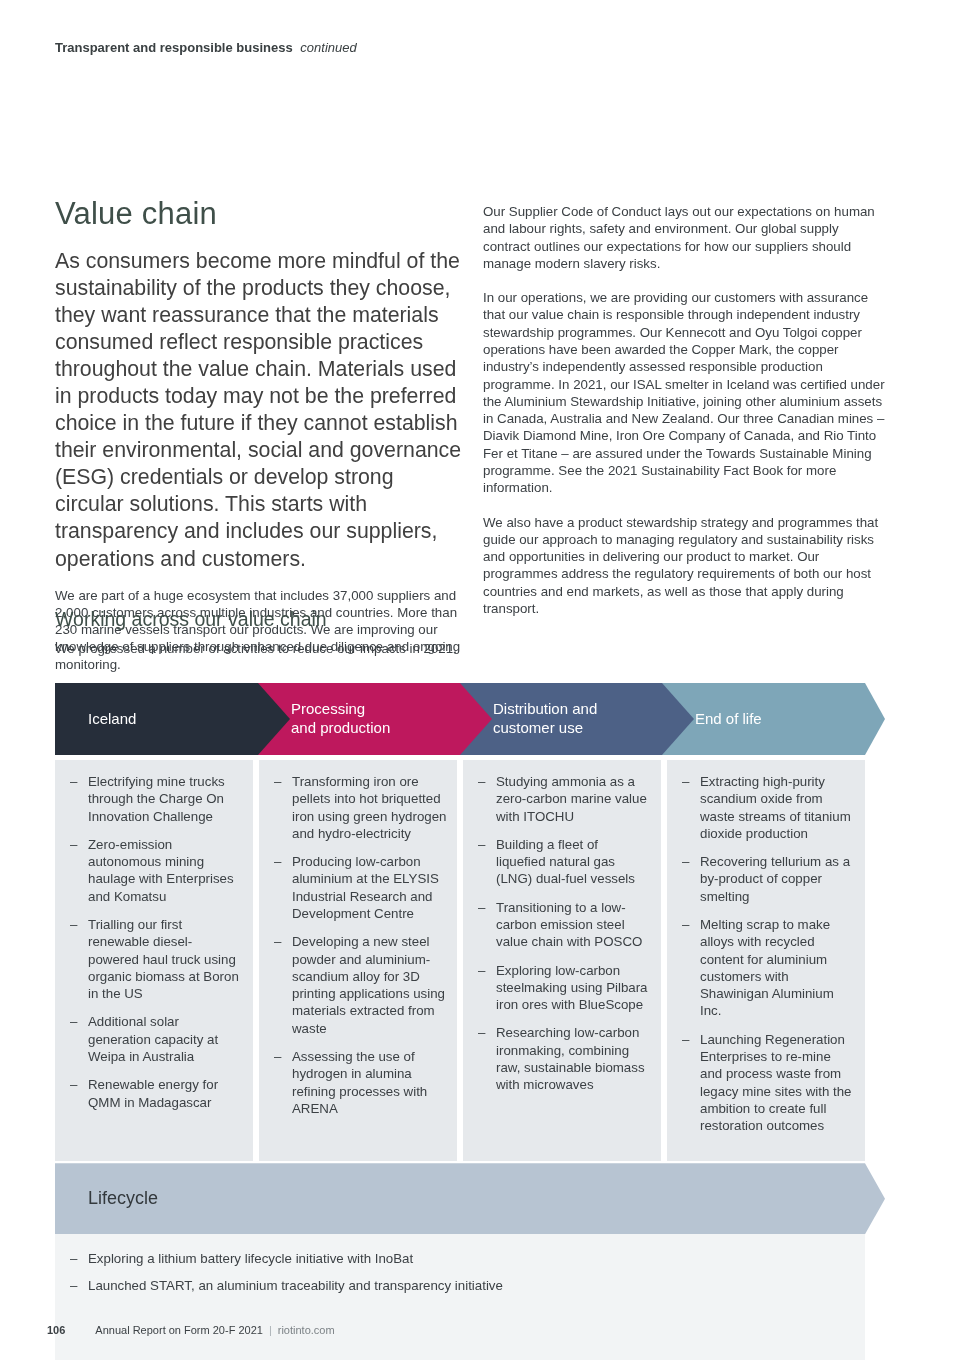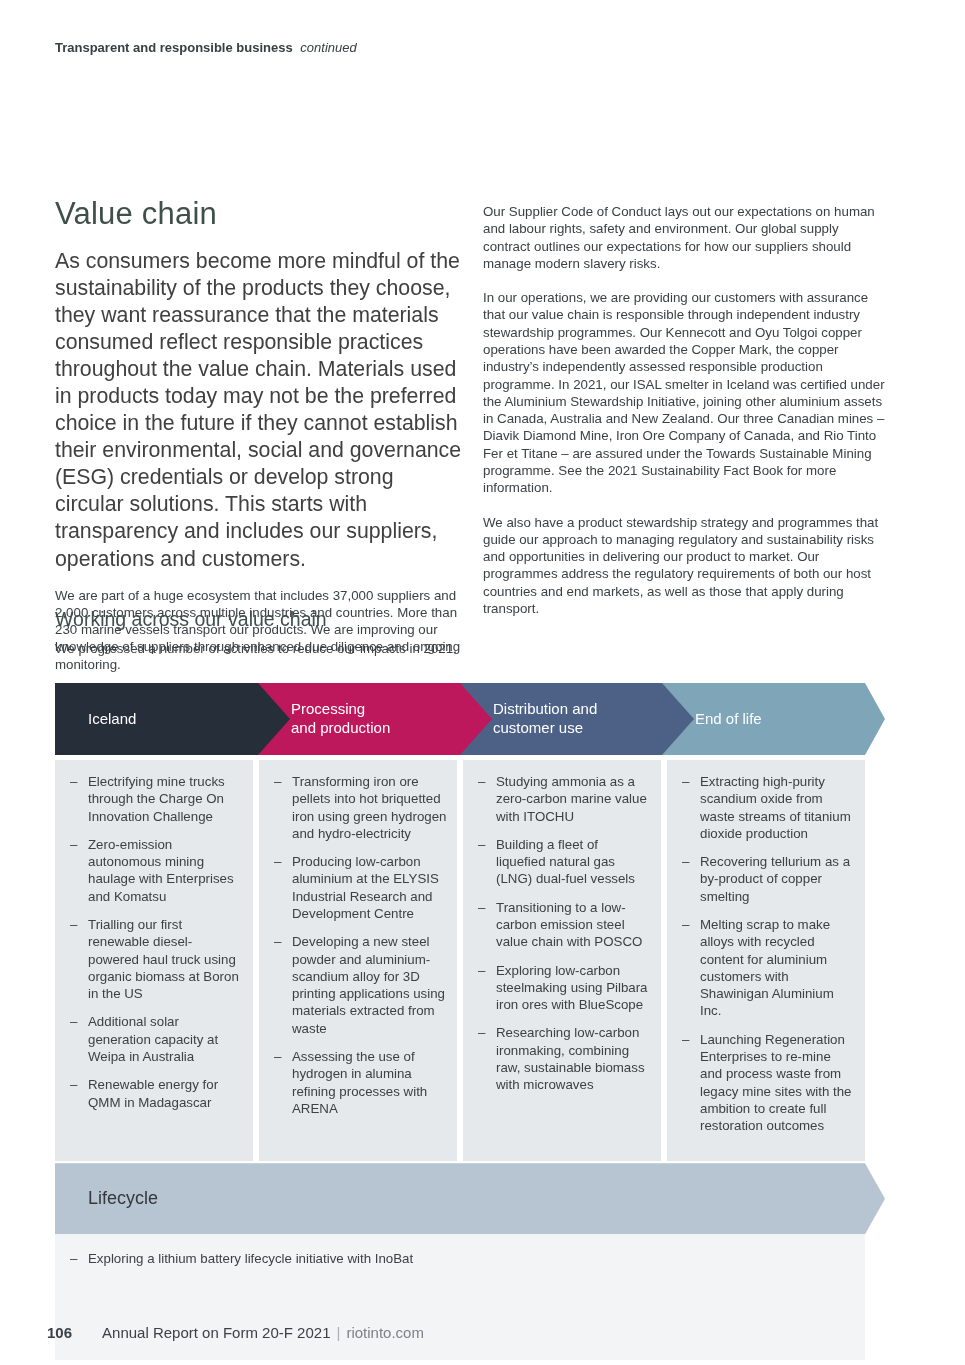--- a/index.html
+++ b/index.html
@@ -42,21 +42,21 @@
   ul.dash li::before{content:"–";position:absolute;left:0;top:0;color:#3c4145;}
 
   .lifecycle-band{position:relative;height:71px;width:830px;margin-top:2px;display:flex;align-items:center;
     clip-path:polygon(0 0,calc(100% - 20px) 0,100% 50%,calc(100% - 20px) 100%,0 100%);}
   .lifecycle-band .label{color:#33393d;font-size:18px;padding-left:33px;}
   .lifecycle-panel{width:810px;box-sizing:border-box;padding:16px 20px 20px 15px;min-height:126px;}
   .lifecycle-panel ul.dash{max-width:470px;}
   .lifecycle-panel ul.dash li{margin-bottom:9px;}
 
   
-  .footer{position:absolute;top:1324px;left:47px;font-size:15px;color:#3c4145;display:flex;align-items:baseline;}
+  .footer{position:absolute;top:1324px;left:47px;font-size:11px;color:#3c4145;display:flex;align-items:baseline;}
   .footer .pagenum{font-weight:bold;margin-right:30px;}
   .footer .report{}
   .footer .sep{color:#aab1b5;padding:0 6px;}
   .footer .site{color:#7c8286;}
 </style>
 </head>
 <body>
 
 <div class="page">
 
@@ -154,20 +154,21 @@
     </div>
 
     <div class="lifecycle-band" style="background: rgb(183, 196, 210);">
       <div class="label">Lifecycle</div>
     </div>
 
     <div class="lifecycle-panel" style="background: rgb(242, 244, 245);">
       <ul class="dash">
 
       <li>Exploring a lithium battery lifecycle initiative with InoBat</li>
+          <li>Launched START, an aluminium traceability and transparency initiative</li>
         </ul>
     </div>
 
   </div>
 
   <div class="footer">
     <span class="pagenum">106</span>
     <span class="report">Annual Report on Form 20-F 2021</span>
     <span class="sep">|</span>
     <span class="site">riotinto.com</span>

